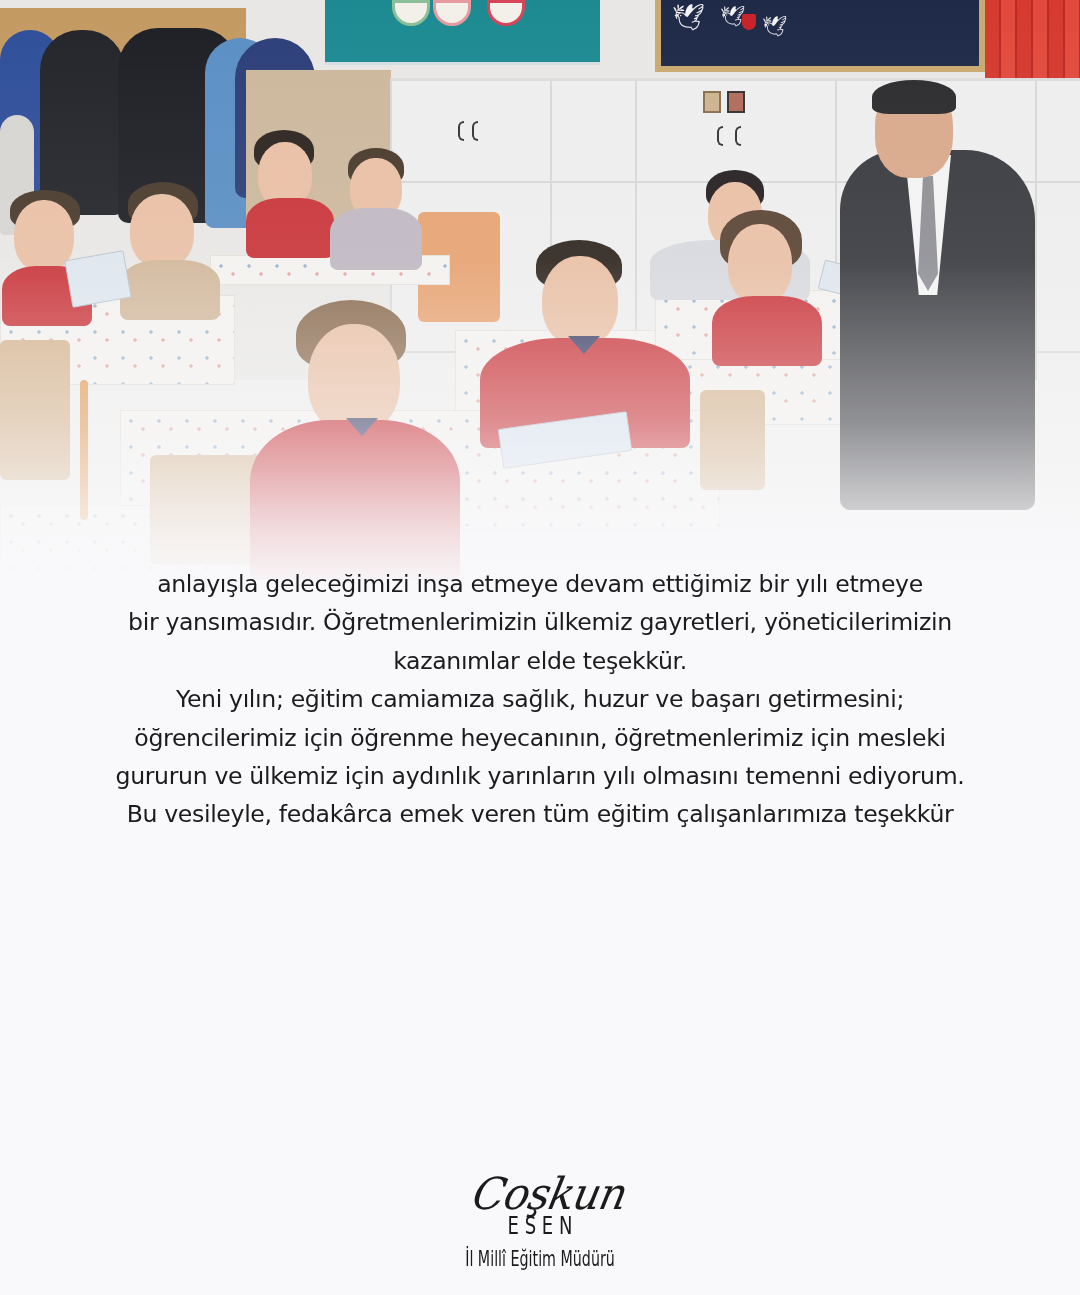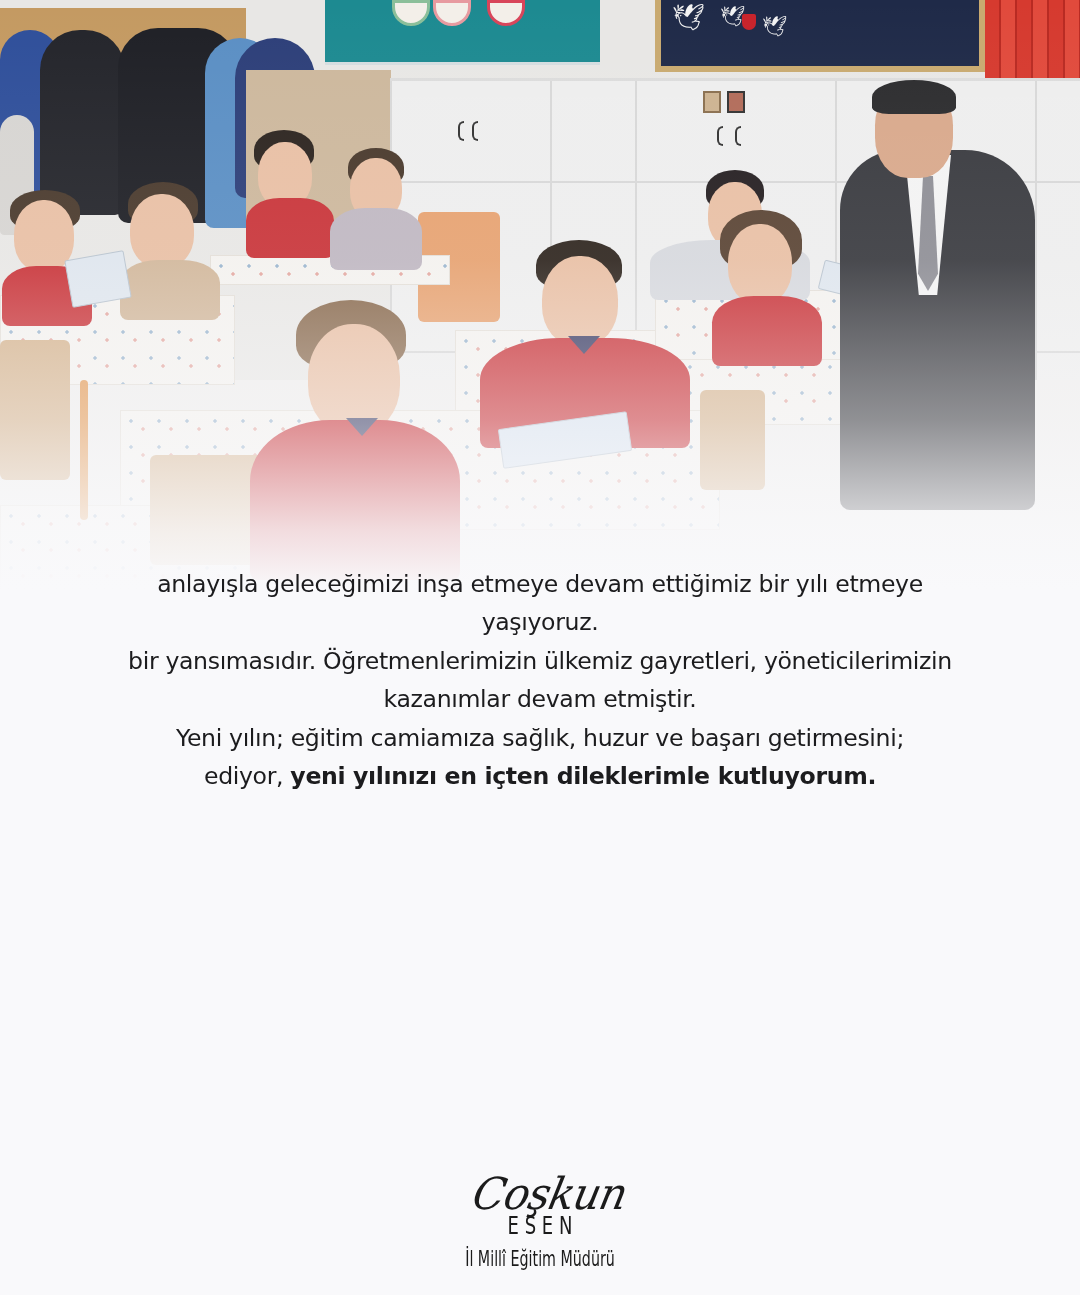--- a/index.html
+++ b/index.html
@@ -187,27 +187,28 @@
   <div class="man-shirt"></div>
   <div class="man-tie"></div>
   <div class="man-head"></div>
   <div class="man-hair"></div>
 
   <div class="photo-fade"></div>
 </div>
 
 <div class="message">
   <span class="line">anlayışla geleceğimizi inşa etmeye devam ettiğimiz bir yılı etmeye</span>
-  <span class="line">yaşıyoruz.</span>
 
   <span class="line">bir yansımasıdır. Öğretmenlerimizin ülkemiz gayretleri, yöneticilerimizin</span>
-  <span class="line">kazanımlar devam etmiştir.</span>
+  <span class="line">kazanımlar elde teşekkür.</span>
 
   <span class="line">Yeni yılın; eğitim camiamıza sağlık, huzur ve başarı getirmesini;</span>
-
-  <span class="line"><span>ediyor, </span><span class="bold">yeni yılınızı en içten dileklerimle kutluyorum.</span></span>
+  <span class="line">öğrencilerimiz için öğrenme heyecanının, öğretmenlerimiz için mesleki</span>
+  <span class="line">gururun ve ülkemiz için aydınlık yarınların yılı olmasını temenni ediyorum.</span>
+  <span class="line">Bu vesileyle, fedakârca emek veren tüm eğitim çalışanlarımıza teşekkür</span>
+
 </div>
 
 <div class="signature">
   <span class="sig-script">Coşkun</span>
   <span class="sig-surname">ESEN</span>
   <span class="sig-title">İl Millî Eğitim Müdürü</span>
 </div>
 
 </body></html>

